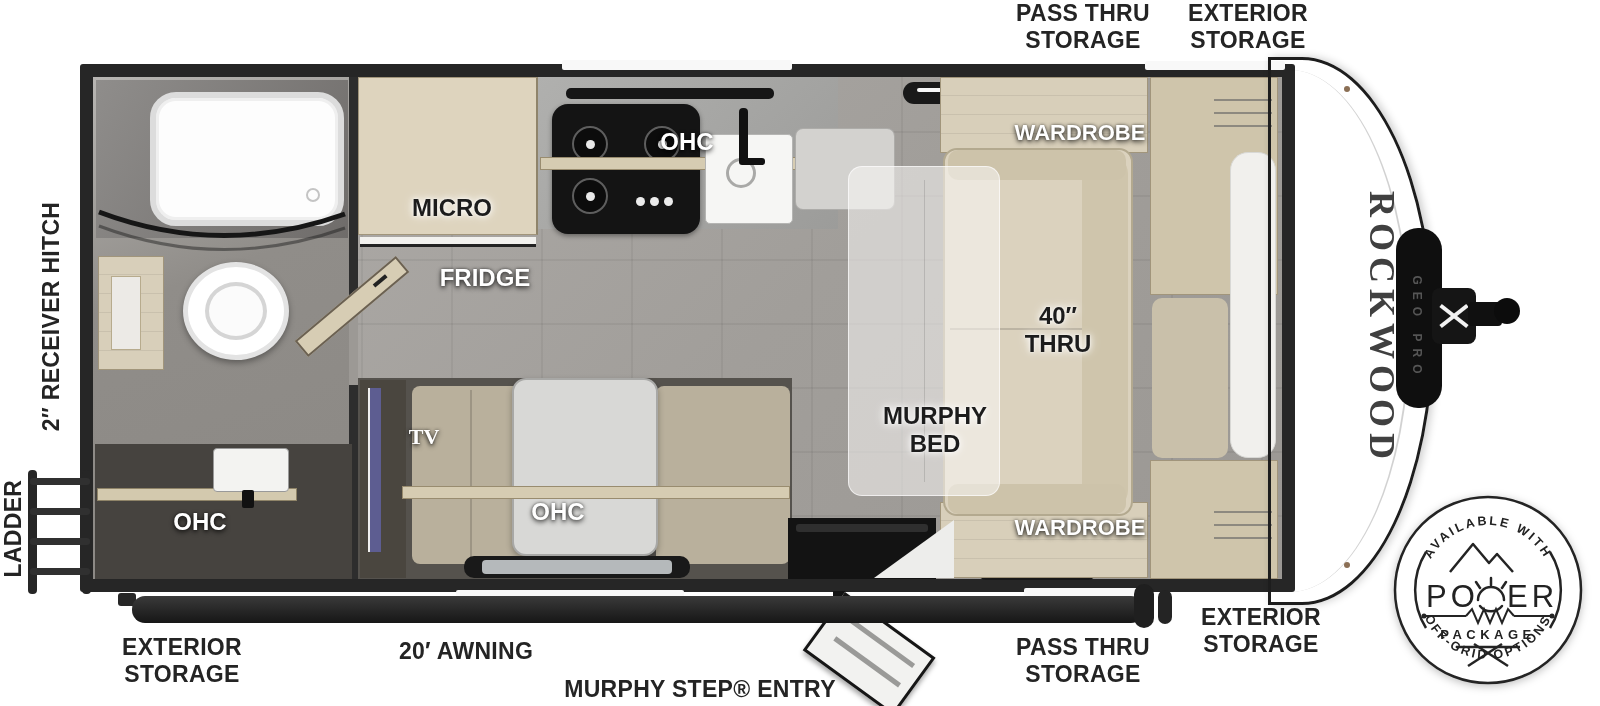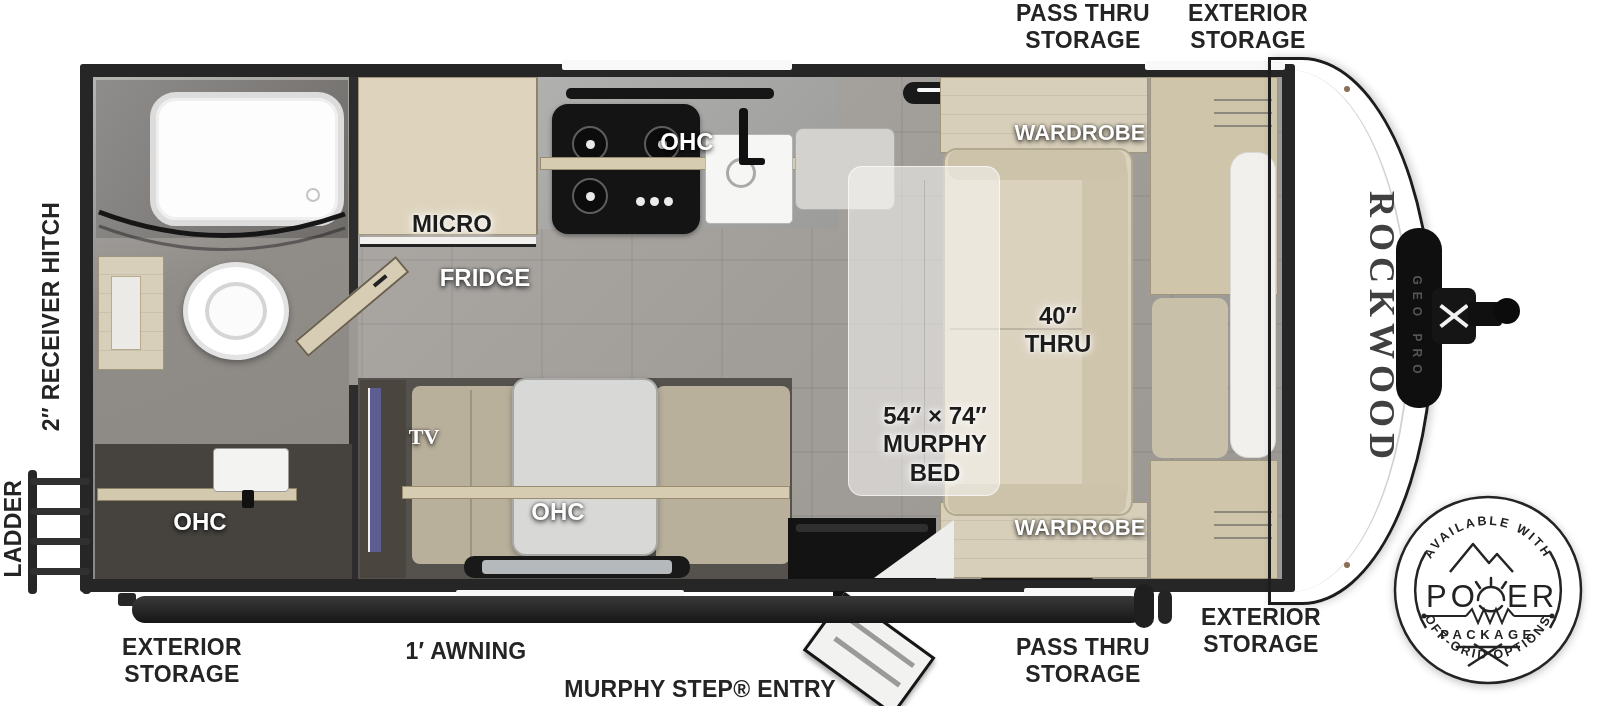--- a/index.html
+++ b/index.html
@@ -160,43 +160,42 @@
   <div class="abs" style="left:1231px;top:306px;width:300px;height:44px;transform:rotate(90deg);font-family:'Liberation Serif',serif;font-weight:bold;font-size:36px;letter-spacing:6px;color:#404040;text-align:center;">ROCKWOOD</div>
   <div class="abs" style="left:1316px;top:320px;width:200px;height:16px;transform:rotate(90deg);font-size:12px;letter-spacing:7px;color:#555;text-align:center;font-weight:bold;">GEO PRO</div>
   <div class="abs" style="left:1432px;top:288px;width:44px;height:56px;background:#151515;border-radius:8px;">
     <div class="abs" style="left:5px;top:26px;width:34px;height:4px;background:#f2f2f2;transform:rotate(38deg);"></div>
     <div class="abs" style="left:5px;top:26px;width:34px;height:4px;background:#f2f2f2;transform:rotate(-38deg);"></div>
   </div>
   <div class="abs" style="left:1468px;top:302px;width:34px;height:24px;background:#101010;border-radius:4px;"></div>
   <div class="abs" style="left:1494px;top:298px;width:26px;height:26px;background:#0c0c0c;border-radius:50%;"></div>
 
   <div class="lbl white" style="left:140px;top:508px;width:120px;">OHC</div>
-  <div class="lbl dark" style="left:382px;top:210px;width:140px;">MICRO</div>
+  <div class="lbl dark" style="left:382px;top:194px;width:140px;">MICRO</div>
   <div class="lbl white" style="left:415px;top:264px;width:140px;">FRIDGE</div>
   <div class="lbl white" style="left:637px;top:128px;width:100px;">OHC</div>
   <div class="lbl white sm" style="left:990px;top:120px;width:180px;">WARDROBE</div>
   <div class="lbl white sm" style="left:990px;top:515px;width:180px;">WARDROBE</div>
   <div class="lbl dark lines2" style="left:998px;top:302px;width:120px;">
     <div>40″</div>
     <div>THRU</div>
   </div>
   <div class="lbl dark lines2" style="left:855px;top:402px;width:160px;">
-    <div>54″ × 74″</div>
     <div>MURPHY</div>
     <div>BED</div>
   </div>
   <div class="lbl white sm" style="left:394px;top:424px;width:60px;font-family:Liberation Serif, serif;">TV</div>
   <div class="lbl white" style="left:508px;top:498px;width:100px;">OHC</div>
 
   <div class="lbl out" style="left:988px;top:0px;width:190px;">PASS THRU STORAGE</div>
   <div class="lbl out" style="left:1163px;top:0px;width:170px;">EXTERIOR STORAGE</div>
   <div class="lbl out rot" style="left:-118px;top:303px;width:340px;white-space:nowrap;">2″ RECEIVER HITCH</div>
   <div class="lbl out rot" style="left:-46px;top:515px;width:120px;white-space:nowrap;">LADDER</div>
   <div class="lbl out" style="left:97px;top:634px;width:170px;">EXTERIOR STORAGE</div>
-  <div class="lbl out" style="left:346px;top:638px;width:240px;white-space:nowrap;">1′ AWNING</div>
+  <div class="lbl out" style="left:346px;top:638px;width:240px;white-space:nowrap;">20′ AWNING</div>
   <div class="lbl out" style="left:535px;top:676px;width:330px;white-space:nowrap;">MURPHY STEP® ENTRY</div>
   <div class="lbl out" style="left:988px;top:634px;width:190px;">PASS THRU STORAGE</div>
   <div class="lbl out" style="left:1176px;top:604px;width:170px;">EXTERIOR STORAGE</div>
 
   <svg class="abs" style="left:1390px;top:492px;filter:drop-shadow(0 2px 4px rgba(0,0,0,.25));" width="196" height="196" viewBox="0 0 196 196">
     <defs>
       <path id="arcTop" d="M 33,98 A 65,65 0 0 1 163,98"></path>
       <path id="arcBot" d="M 29,98 A 69,69 0 0 0 167,98"></path>
     </defs>
     <circle cx="98" cy="98" r="93" fill="#ffffff" stroke="#242424" stroke-width="2.5"></circle>

